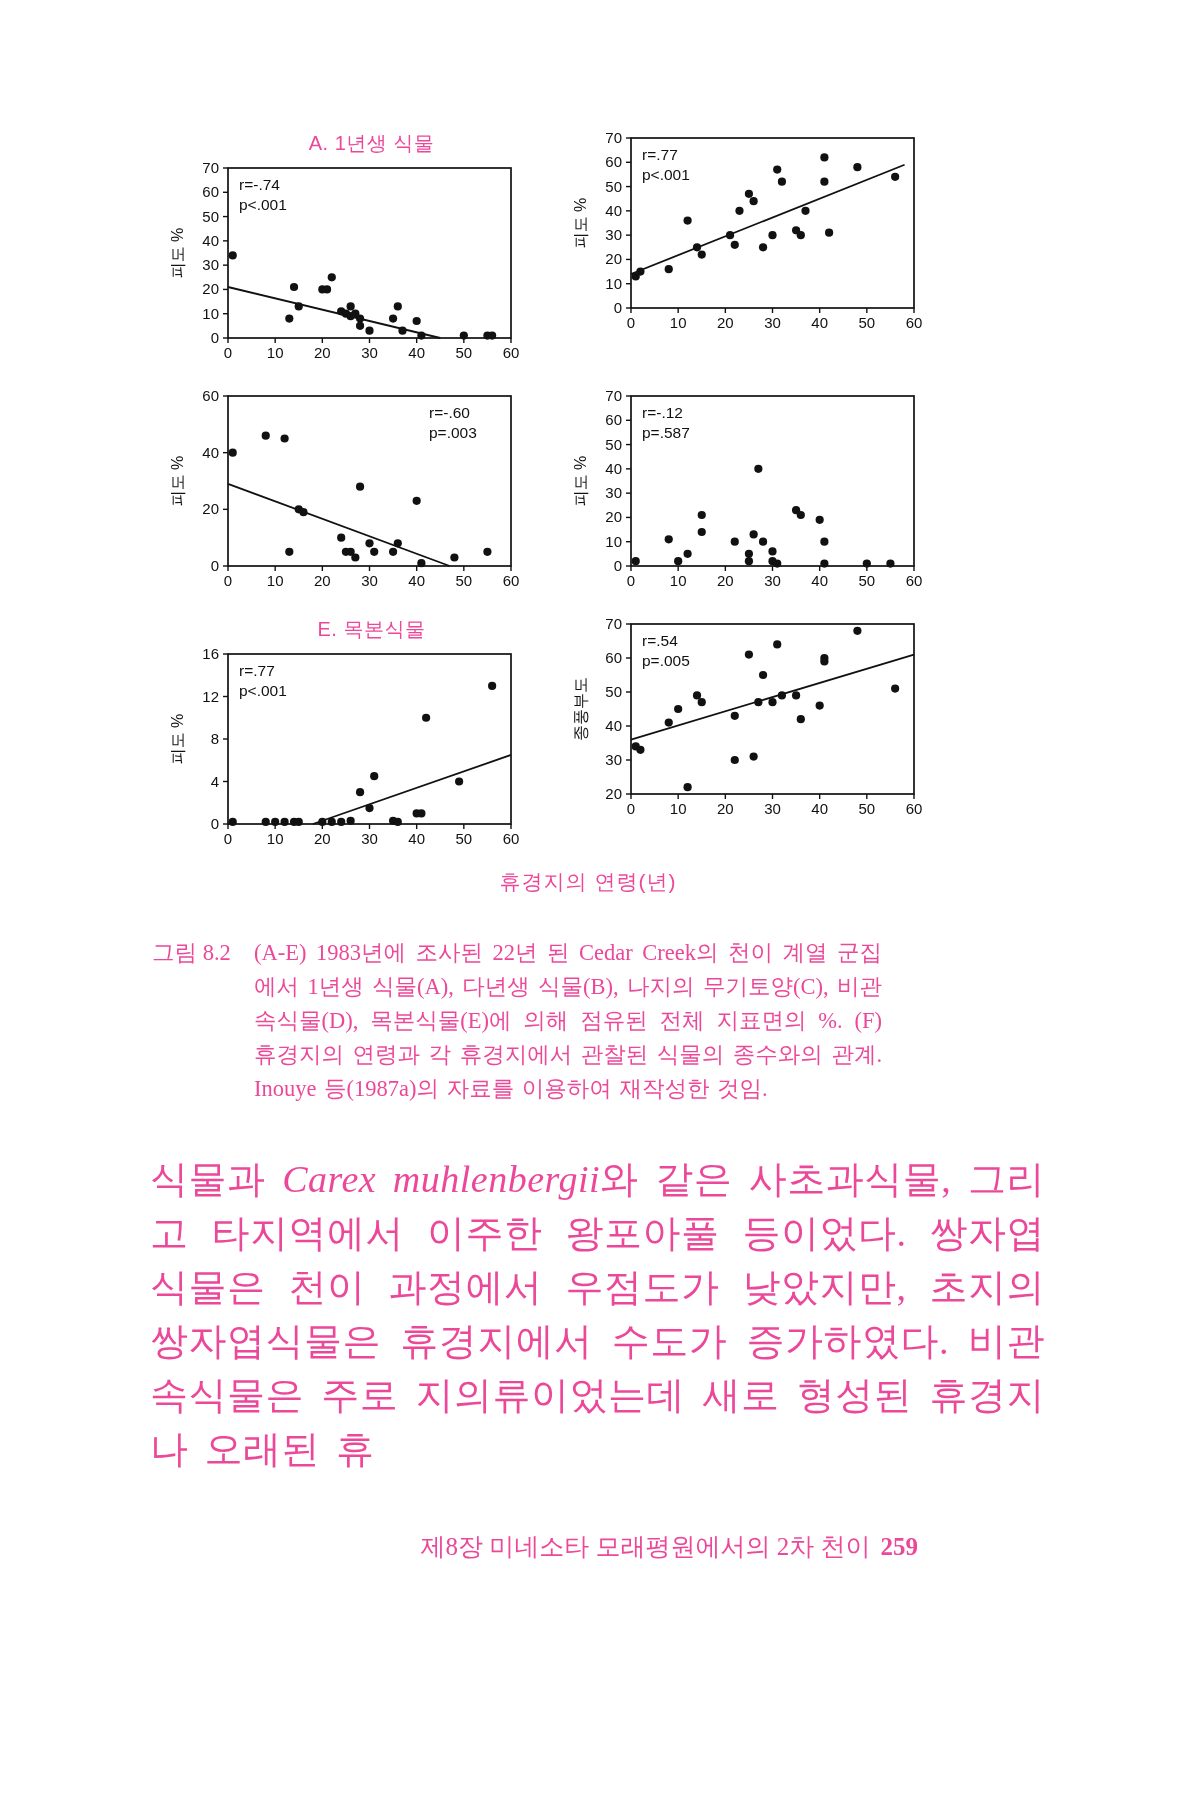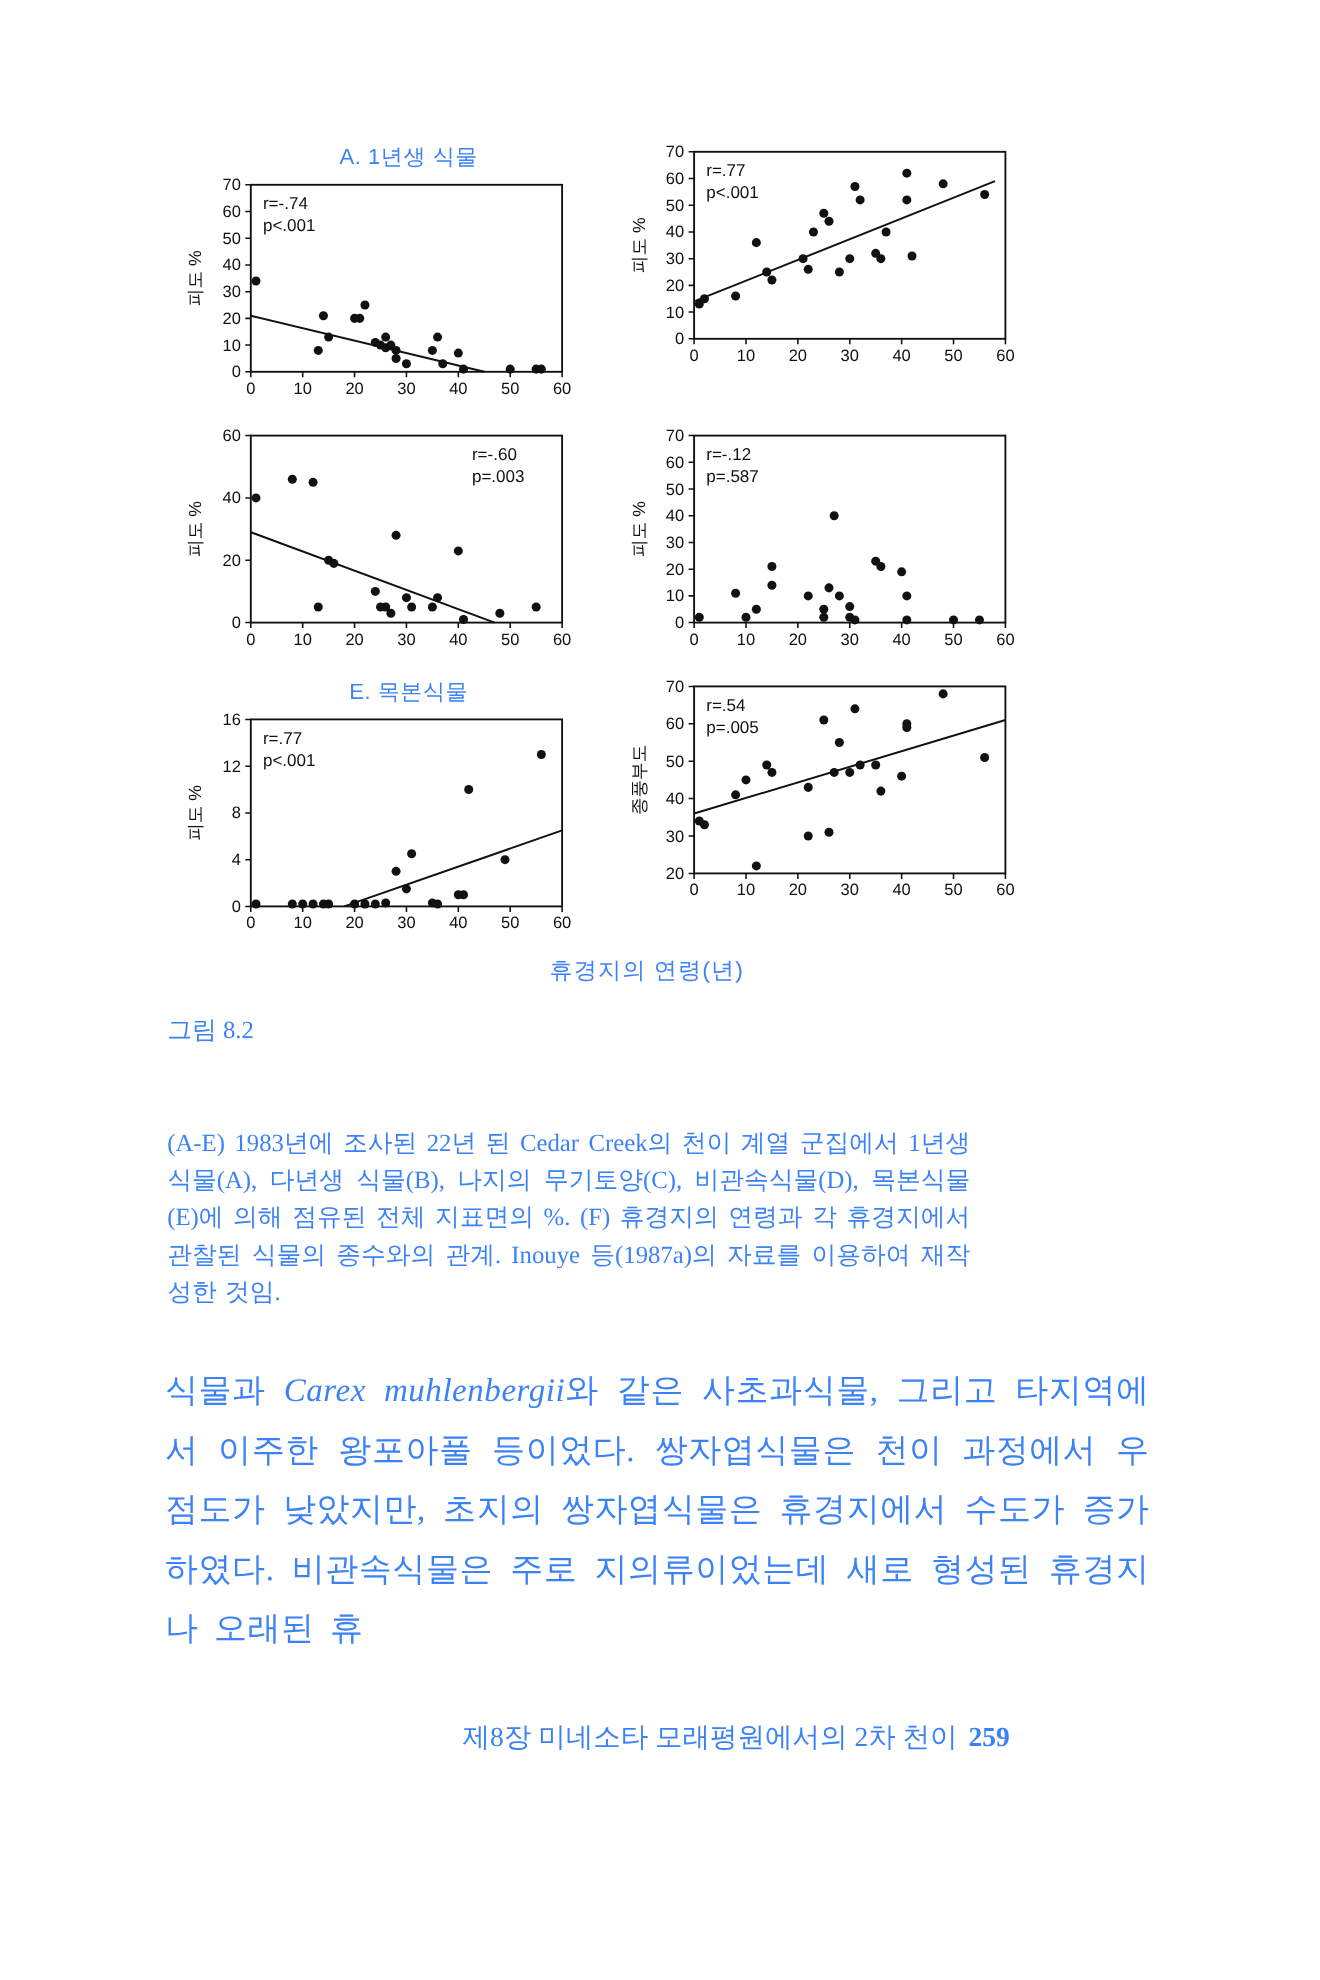--- a/index.html
+++ b/index.html
@@ -1,18 +1,18 @@
 <!DOCTYPE html>
 <html><head>
 <meta charset="utf-8">
 <style>
   html,body { margin:0; padding:0; background:#f5f5f2; }
   .page {
     position:relative; width:1200px; height:1800px; margin:0 auto;
-    background:#ffffff; color:#3b82f6;
+    background:#ffffff; color:#ec4899;
     font-family:"Liberation Sans","DejaVu Sans",sans-serif;
     overflow:hidden;
   }
   .chart-grid {
     display:grid;
     grid-template-columns:355px 355px;
     column-gap:48px;
     row-gap:18px;
     padding-left:168px;
     padding-top:130px;
@@ -34,33 +34,32 @@
   .xlabel {
     width:1200px;
     text-align:center;
     font-size:21px;
     margin-top:12px;
     transform:translateX(-12px);
     letter-spacing:1px;
   }
   .caption {
     display:flex;
-    margin:24px 0 0 152px;
+    margin:40px 0 0 152px;
     width:730px;
     font-family:"Liberation Serif","DejaVu Serif",serif;
     font-size:22.5px;
     line-height:34px;
-    flex-direction:column;
   }
   .cap-label { flex:0 0 102px; white-space:nowrap; }
   .cap-text  { flex:1; text-align:justify; word-spacing:2px; }
   .body-text {
     margin:46px 155px 0 150px;
     font-family:"Liberation Serif","DejaVu Serif",serif;
-    font-size:30px;
+    font-size:38px;
     line-height:54px;
     text-align:justify;
     word-spacing:6px;
     letter-spacing:0.5px;
   }
   .body-text i { font-family:"Liberation Serif","DejaVu Serif",serif; }
   .footer {
     margin-top:54px;
     text-align:right;
     padding-right:282px;

